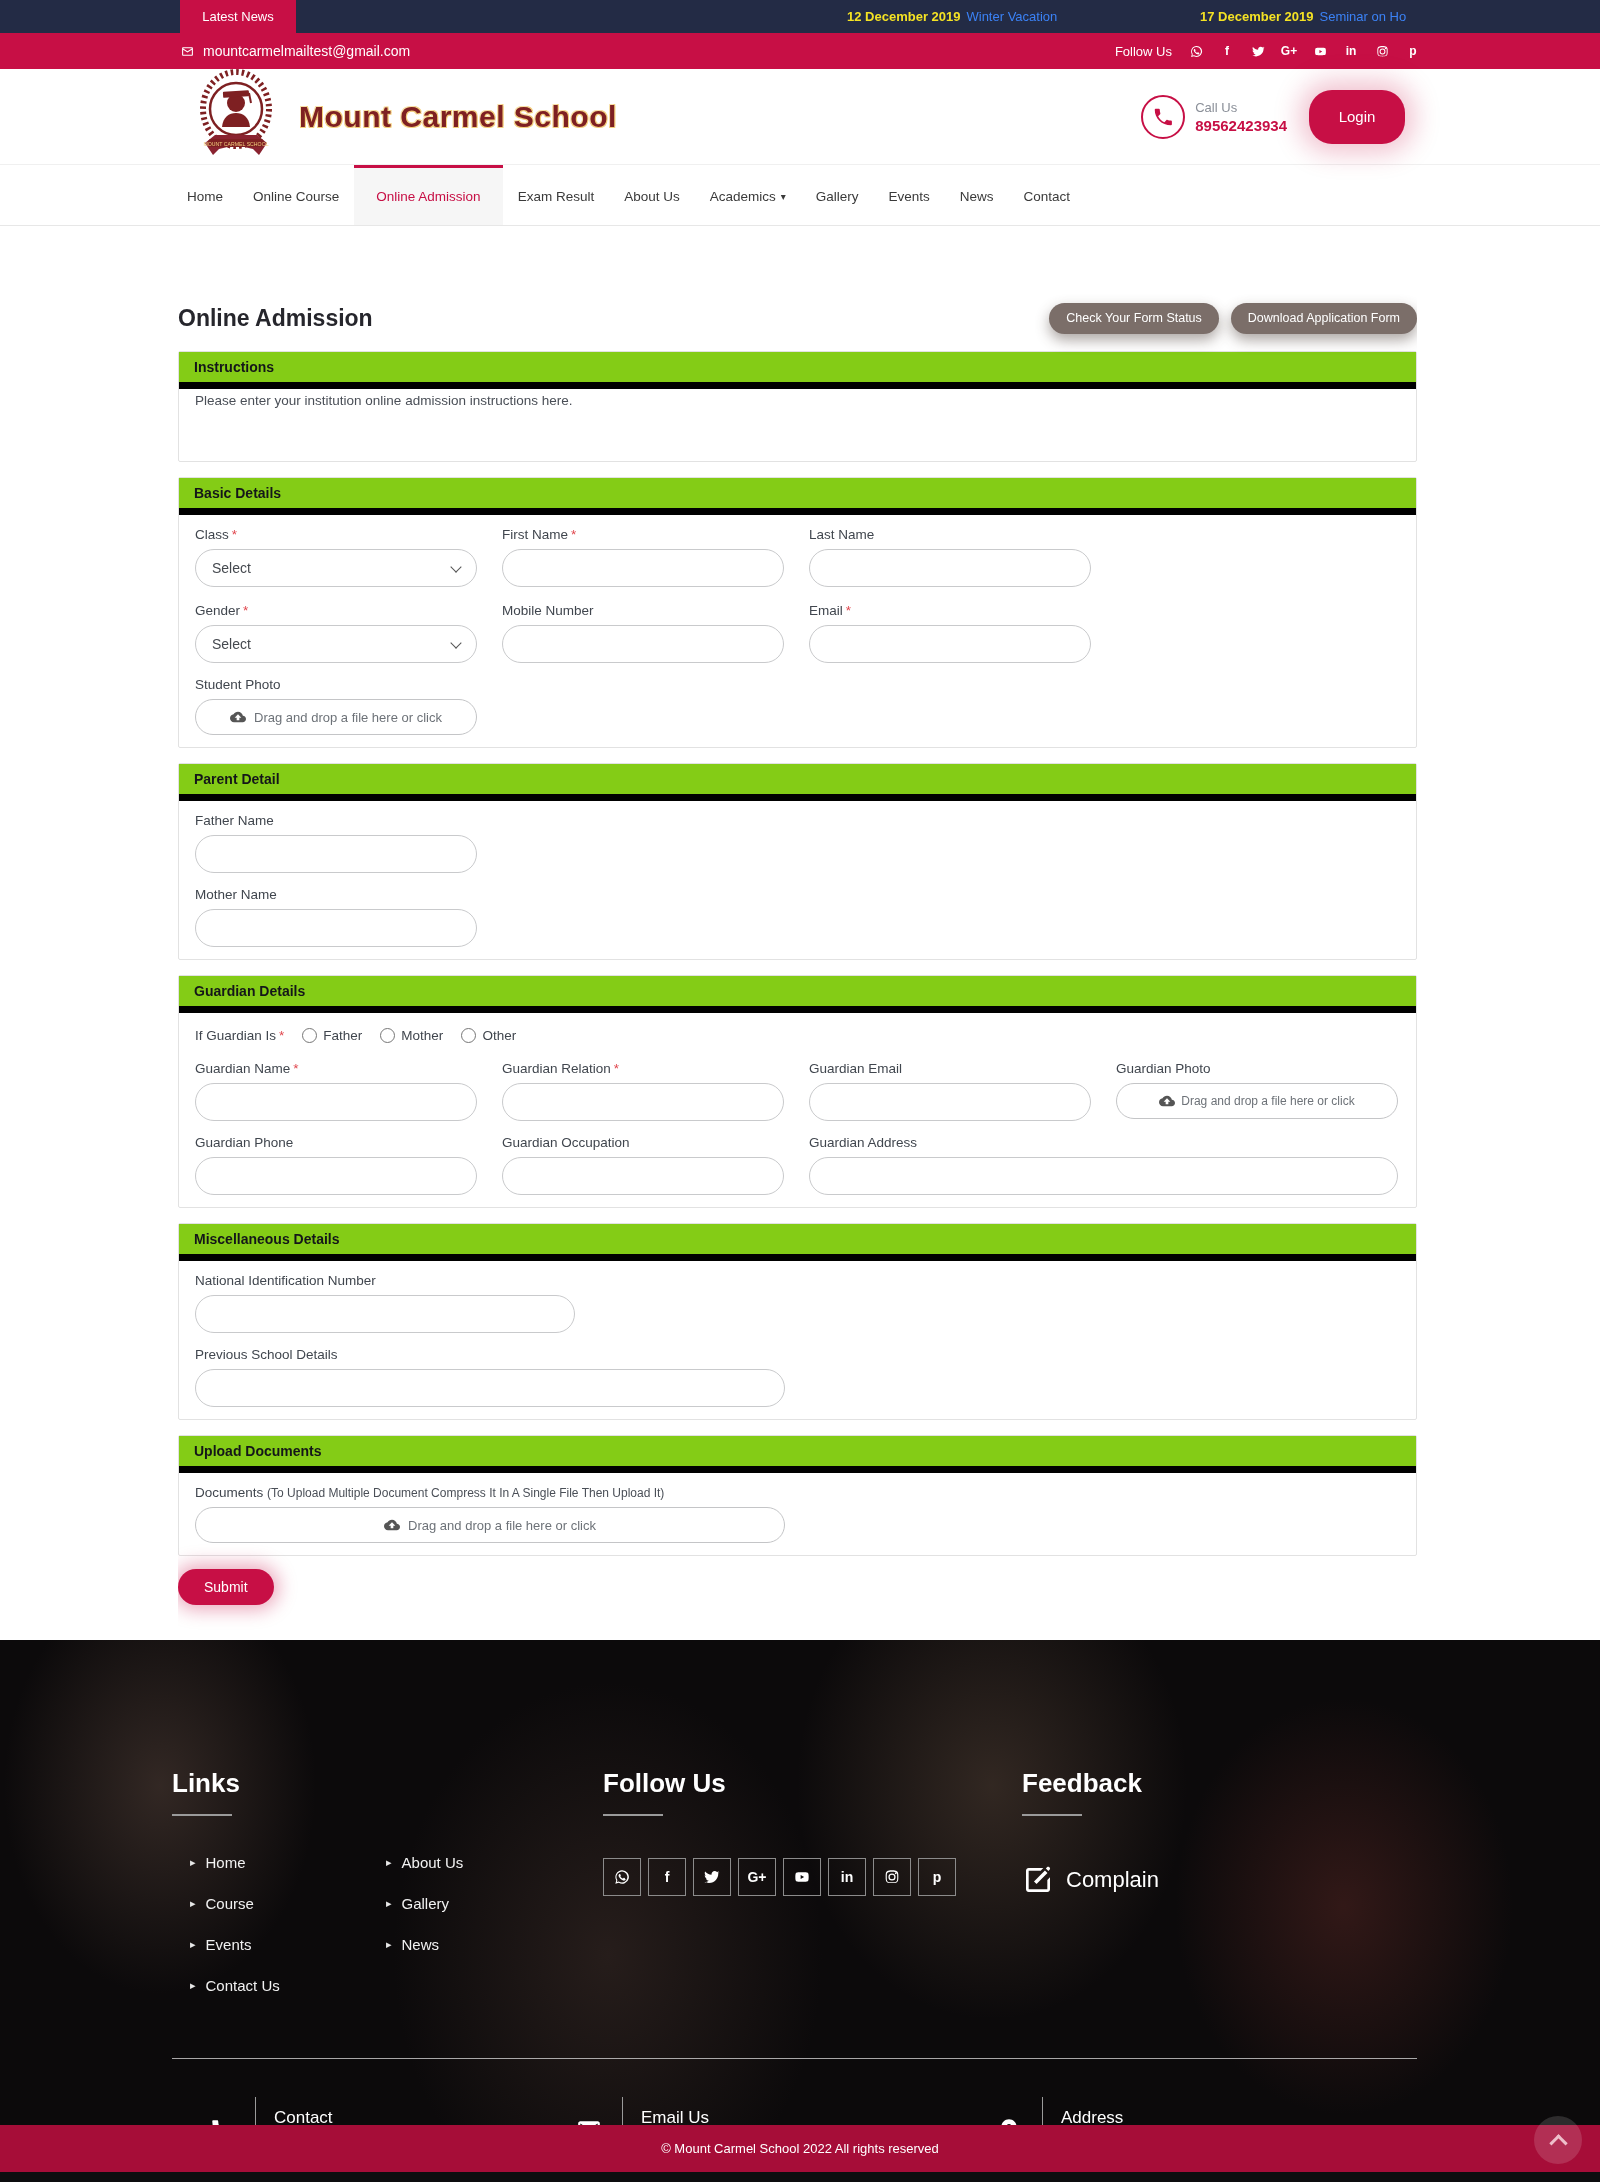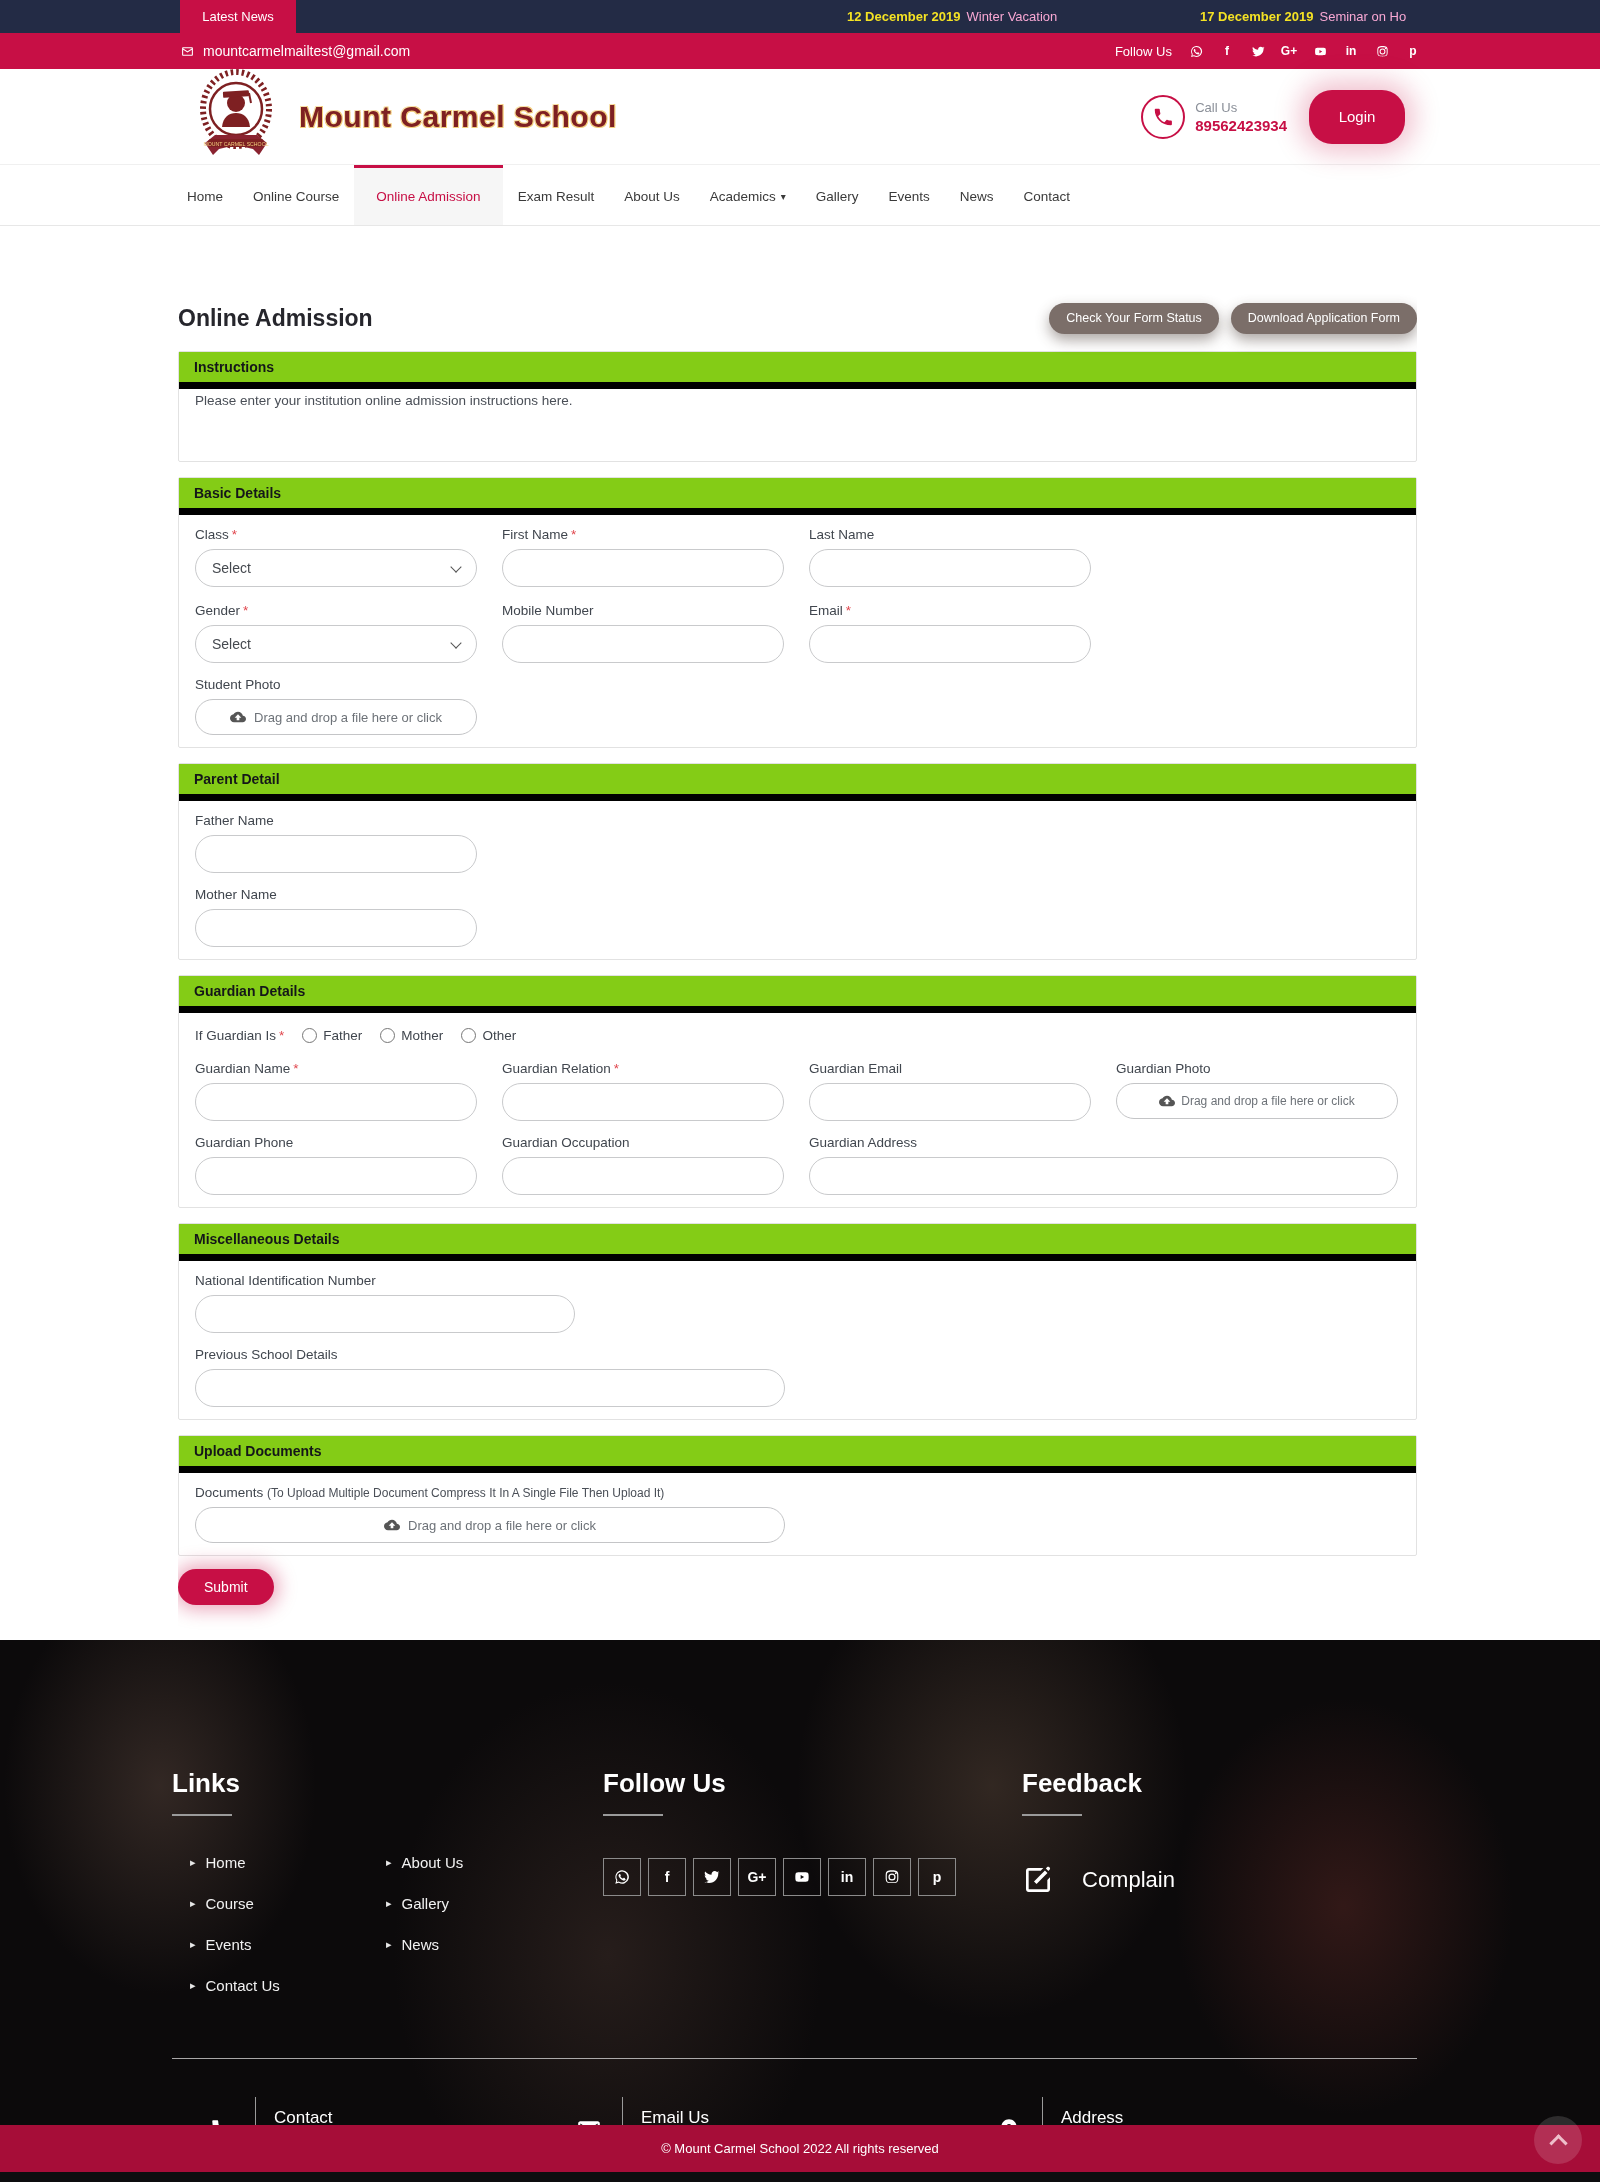--- a/index.html
+++ b/index.html
@@ -8,21 +8,21 @@
     font-family:"Liberation Sans","DejaVu Sans",sans-serif;
     background:#ffffff; color:#333; position:relative; height:2182px; overflow:hidden;
   }
   
   .topbar { position:relative; height:33px; background:#232b45; }
   .latest-label { position:absolute; left:180px; top:0; height:33px; width:116px;
     background:#c70f45; color:#fff; font-size:13px; display:flex; align-items:center; justify-content:center; }
   .news-item { position:absolute; top:0; height:33px; display:flex; align-items:center; gap:6px;
     font-size:13px; white-space:nowrap; }
   .news-item .nd { color:#f4e224; font-weight:bold; }
-  .news-item .nt { color:#f9a8d4; }
+  .news-item .nt { color:#3b82f6; }
   .news-1 { left:847px; } .news-2 { left:1200px; }
   
   .emailbar { height:36px; background:#c70f45; color:#fff; display:flex; align-items:center;
     padding:0 180px; font-size:14px; }
   .emailbar .mailwrap { display:flex; align-items:center; gap:9px; }
   .emailbar .right { margin-left:auto; display:flex; align-items:center; gap:17px; font-size:13px; }
   .sico { width:14px; height:14px; display:inline-flex; align-items:center; justify-content:center;
     color:#fff; font-weight:bold; font-size:12px; line-height:1; }
   .sico svg { width:13px; height:13px; fill:#fff; }
   
@@ -100,21 +100,21 @@
   .fh-line { width:60px; height:2px; background:#9a9a9a; margin-top:15px; }
   .linkcols { display:flex; margin-top:38px; padding-left:18px; }
   .linkcol { width:196px; }
   .flink { display:flex; align-items:center; gap:10px; font-size:15px; color:#f2f2f2;
     margin-bottom:24px; cursor:pointer; }
   .flink .arw { font-size:11px; color:#e8e8e8; }
   .fsocial { display:flex; gap:7px; margin-top:42px; }
   .fsq { width:38px; height:38px; border:1px solid #8b8b8b; display:flex; align-items:center;
     justify-content:center; color:#fff; font-weight:bold; font-size:14px; cursor:pointer; }
   .fsq svg { width:16px; height:16px; fill:#fff; }
-  .complain { display:flex; align-items:center; gap:28px; margin-top:48px; cursor:pointer; }
+  .complain { display:flex; align-items:center; gap:12px; margin-top:48px; cursor:pointer; }
   .complain svg { width:32px; height:32px; }
   .complain span { font-size:22px; color:#fff; }
   .fdivider { border-top:1px solid rgba(220,220,220,.75); margin-top:40px; }
   .cstrip { display:flex; margin-top:38px; }
   .citem { display:flex; align-items:center; }
   .citem .cicon { width:30px; display:flex; justify-content:center; }
   .citem .cicon svg { width:26px; height:26px; fill:#fff; }
   .citem.c1 { margin-left:35px; width:367px; }
   .citem.c2 { width:420px; }
   .vsep { width:1px; height:66px; background:#9a9a9a; margin:0 18px; }

